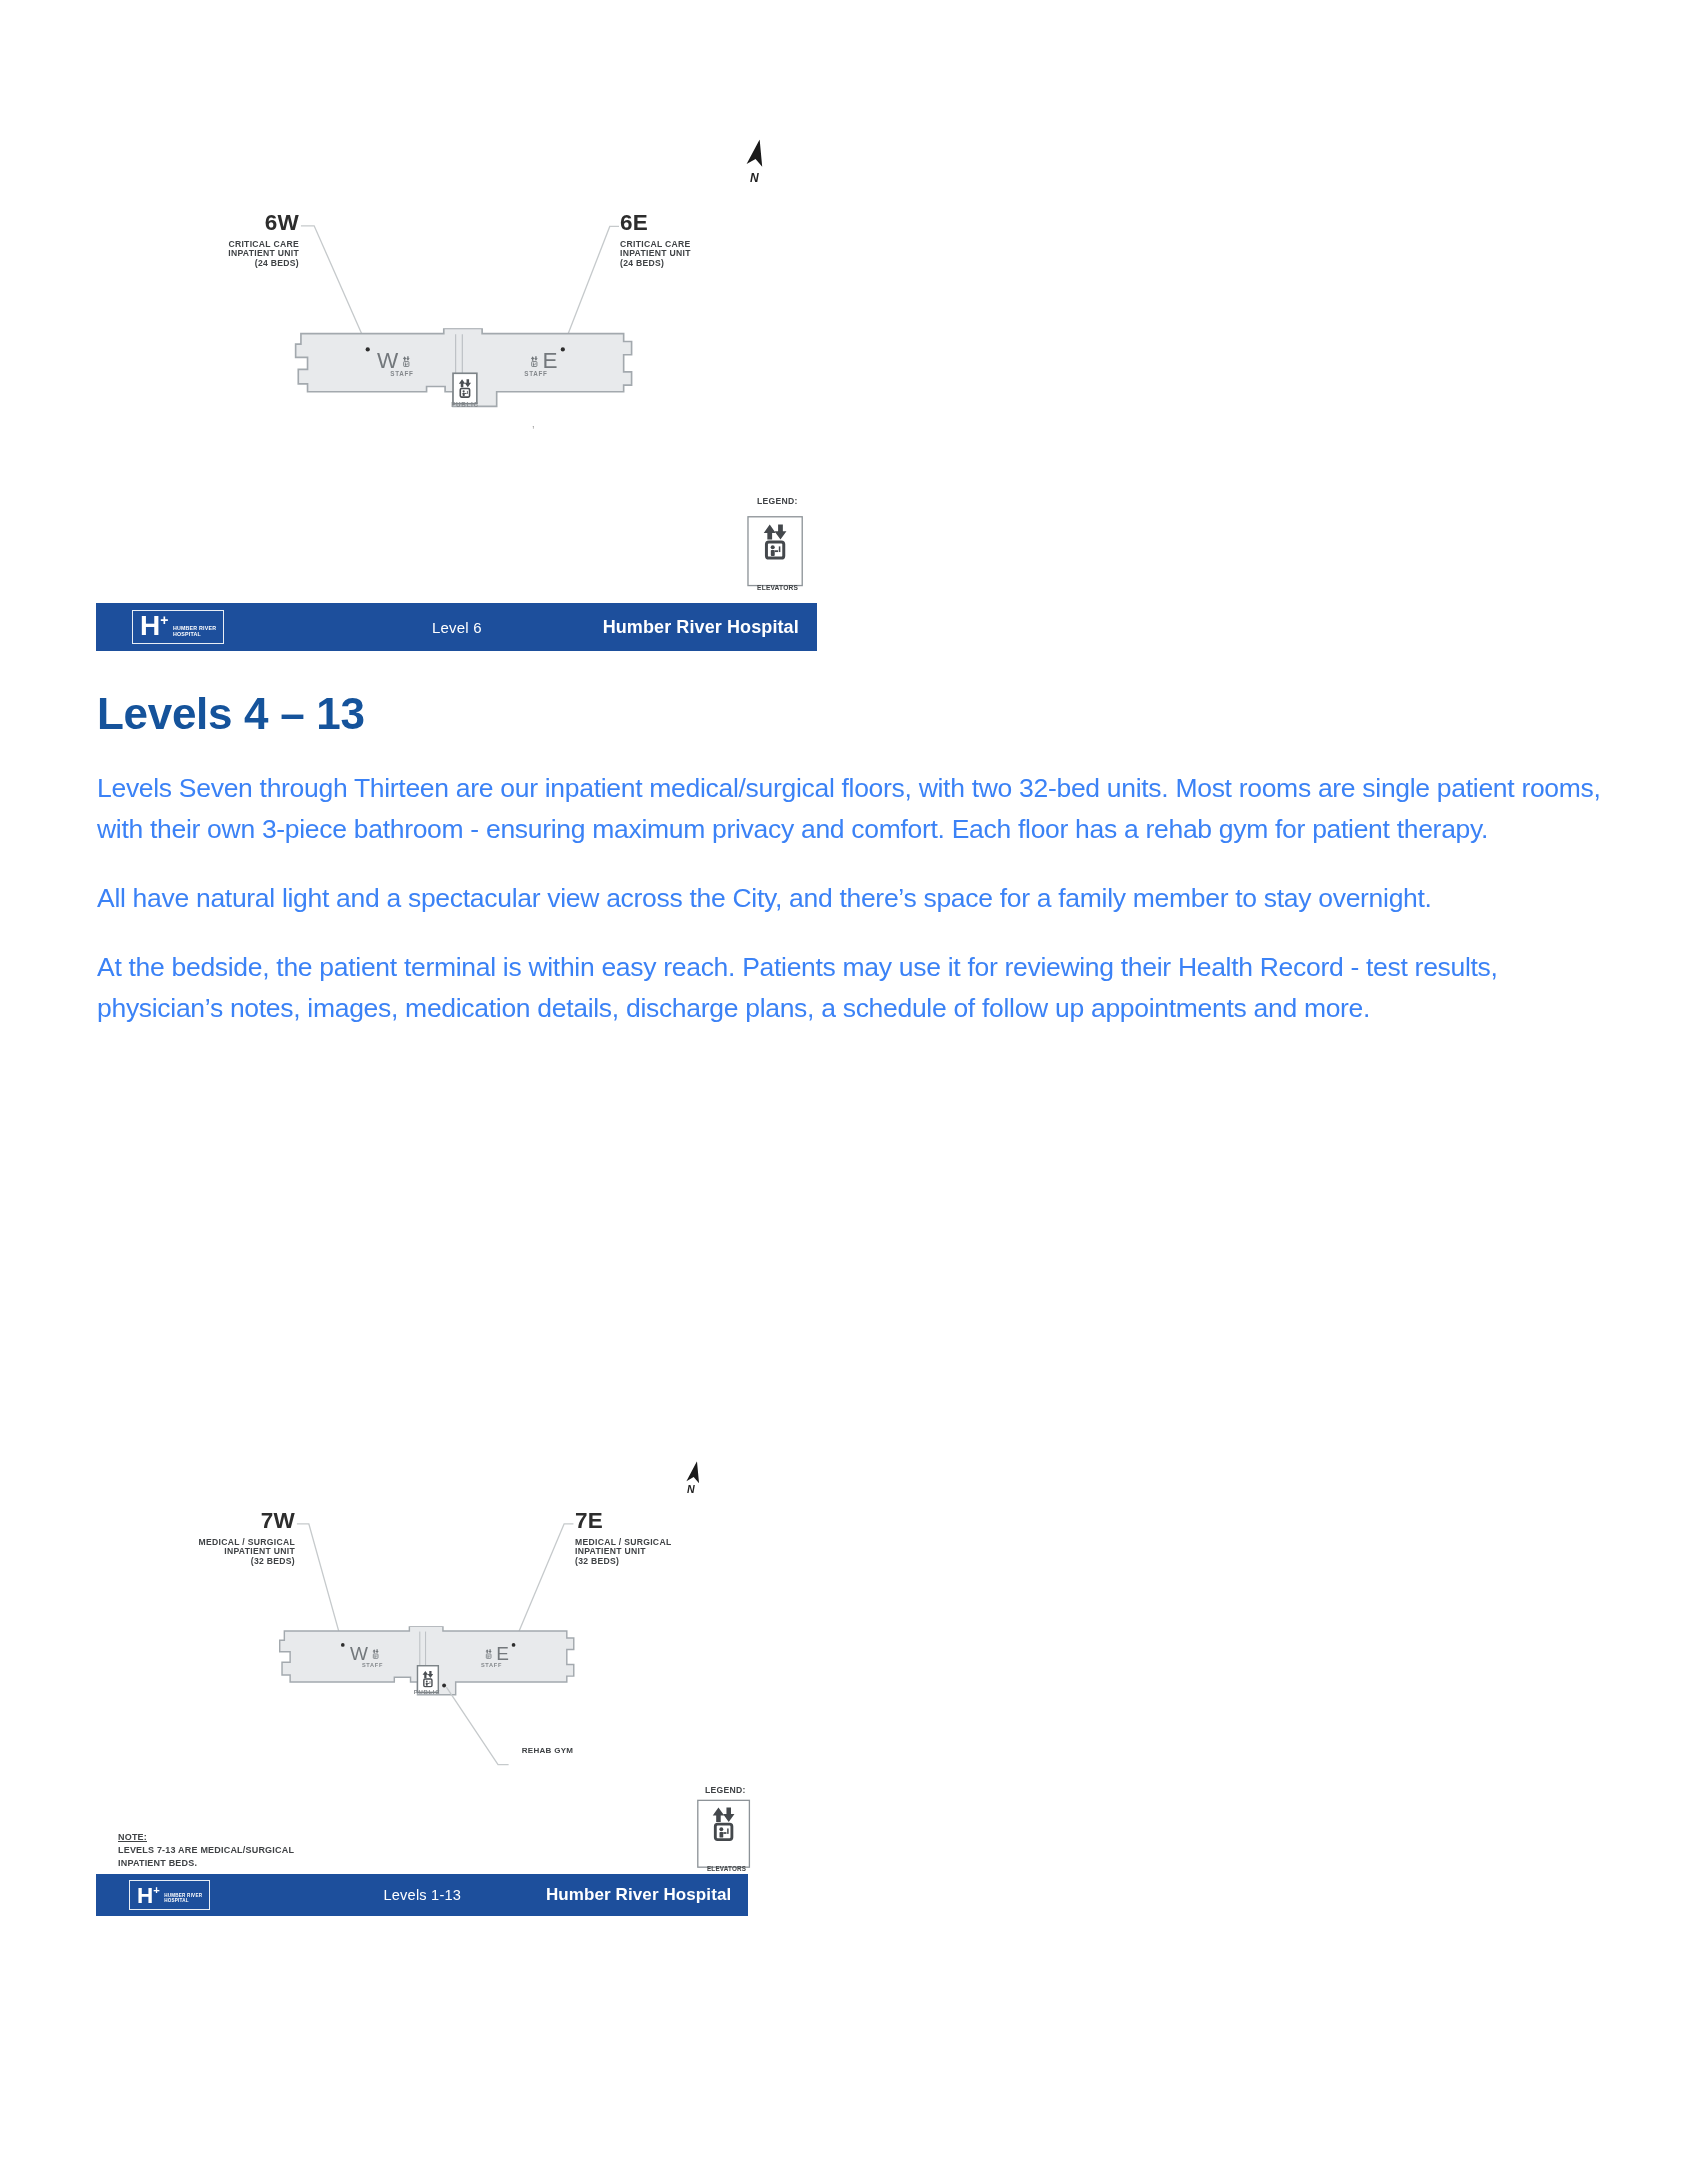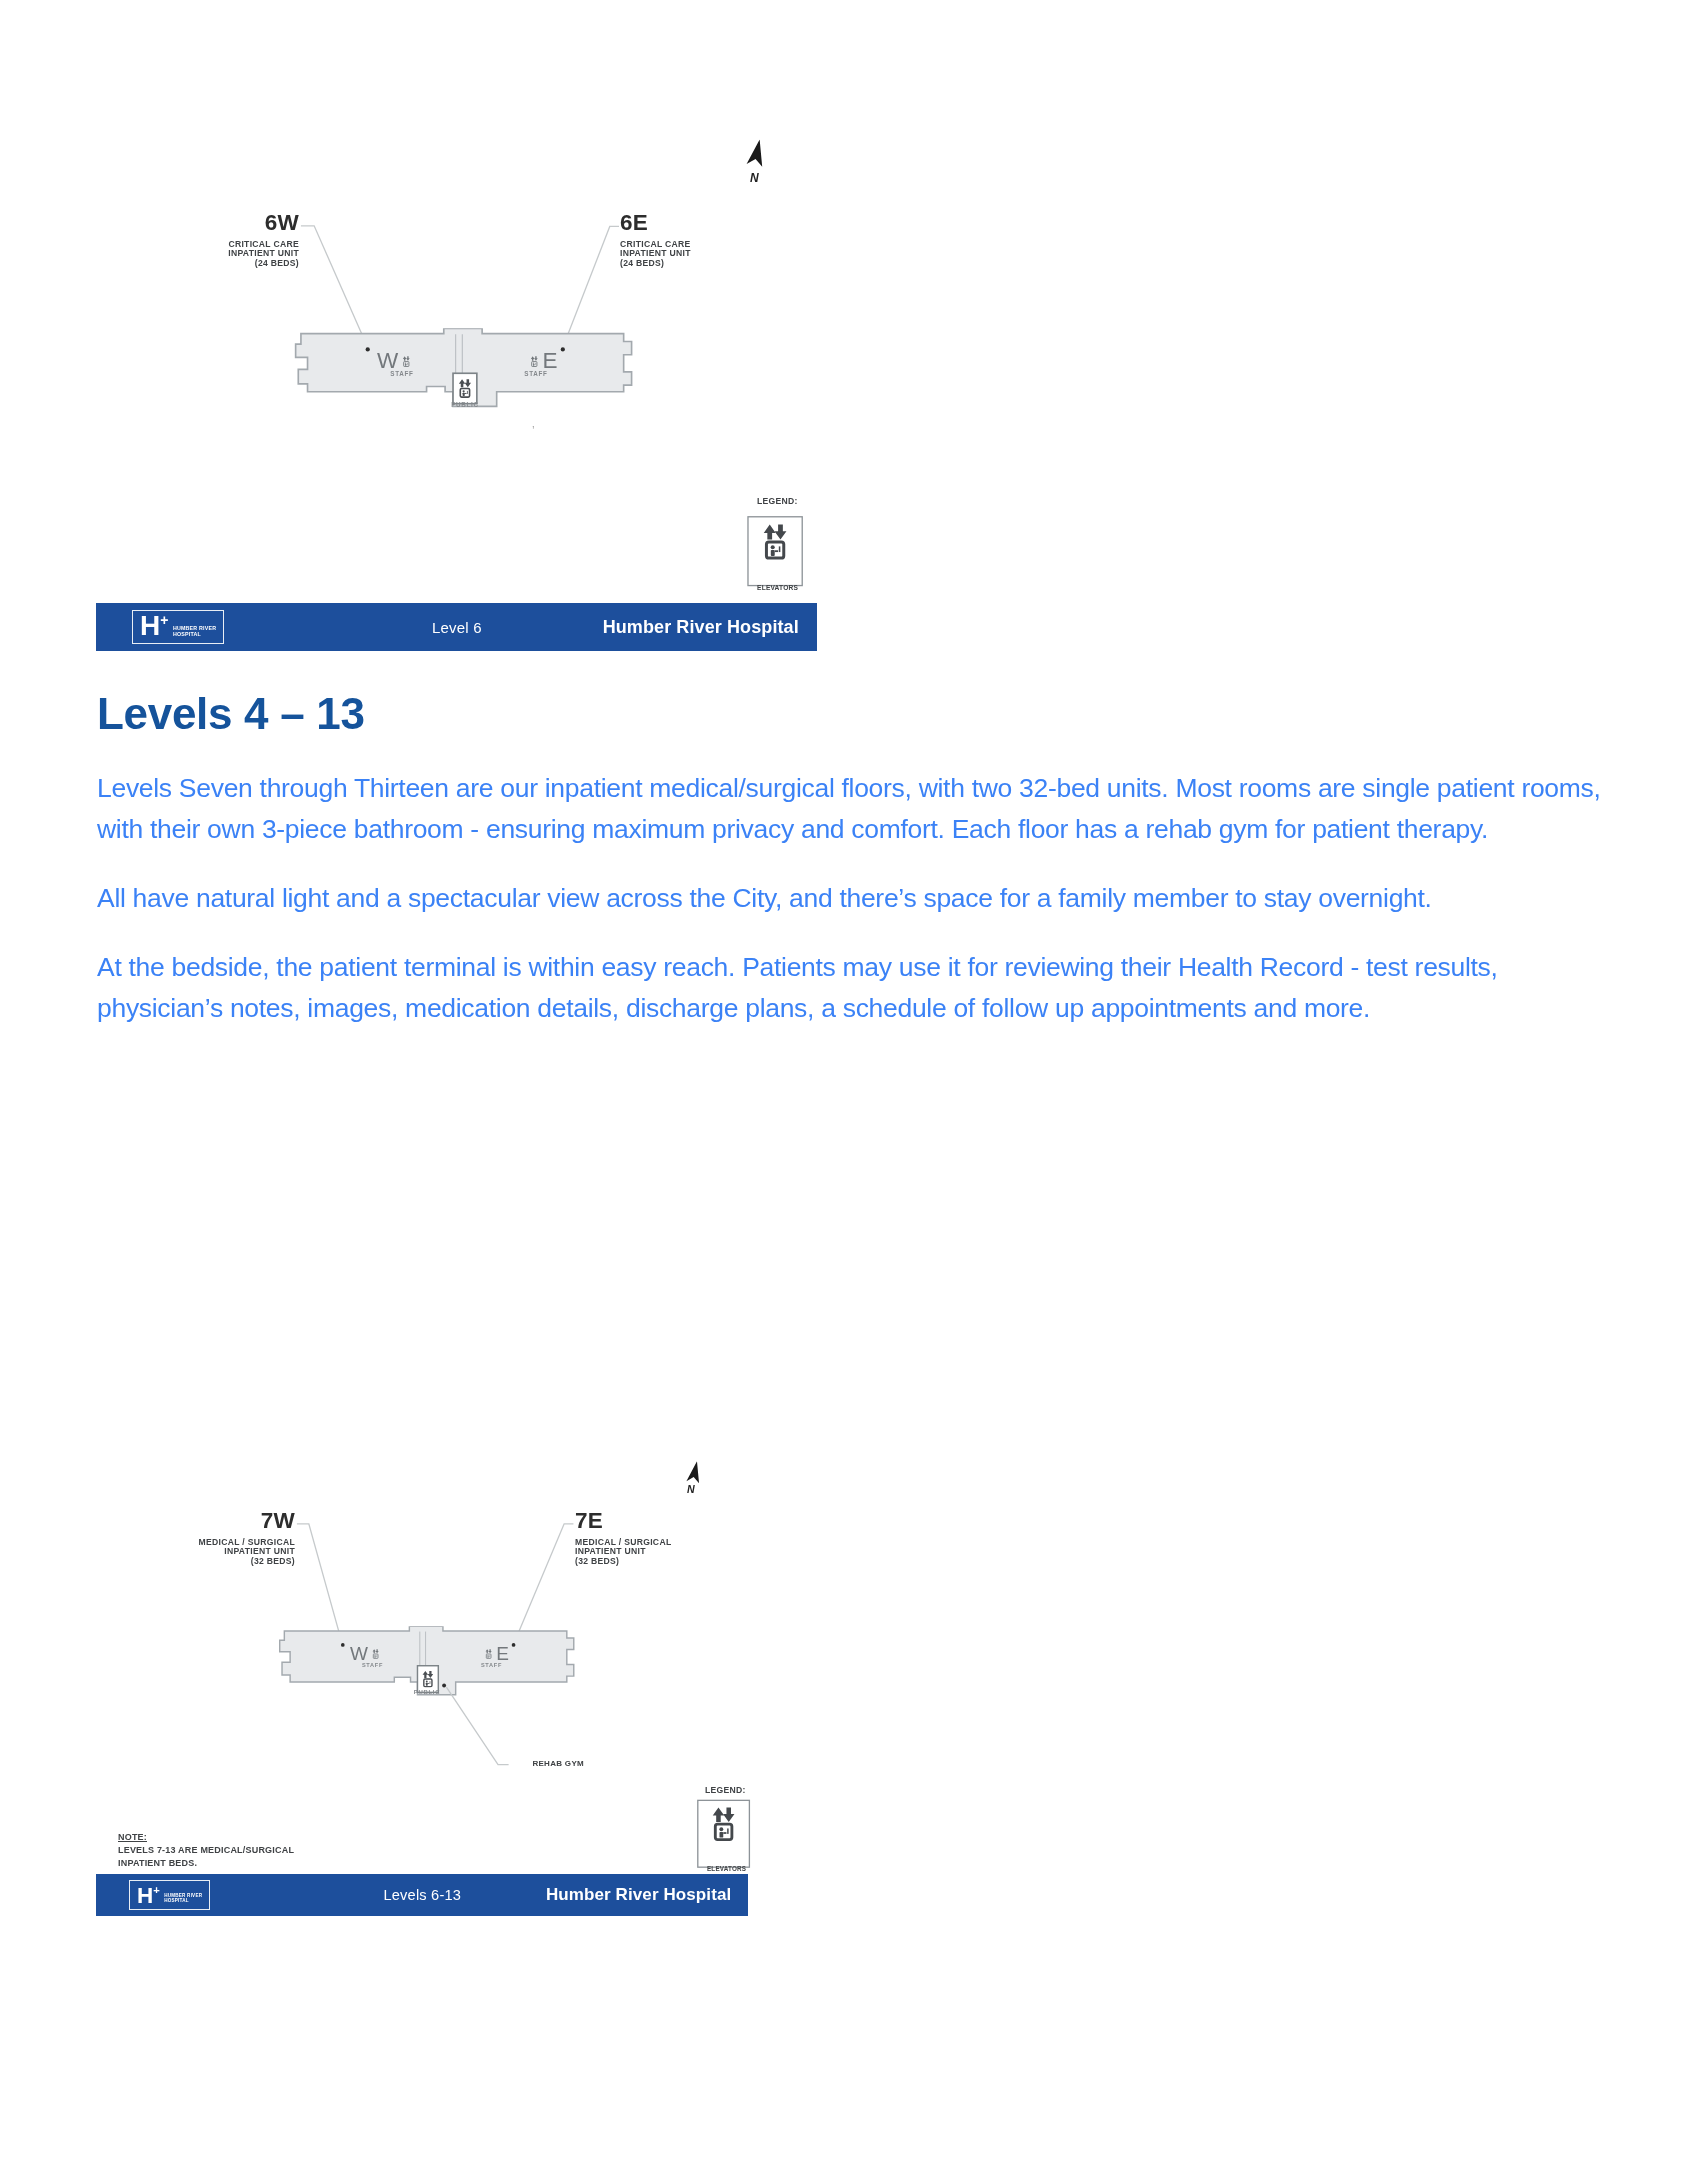--- a/index.html
+++ b/index.html
@@ -208,21 +208,21 @@
   <div class="wing small" style="left:392px;top:228px">
     <svg width="7.3" height="10" viewBox="0 0 44 62" style="color:#73787c">
         <use href="#elev"></use>
       </svg>
     <span class="letter">E</span>
   </div>
   <div class="tiny-cap" style="left:382px;top:246px;width:33px;font-size:5.6px">STAFF</div>
 
   <div class="tiny-cap" style="left:313px;top:273px;width:42px;font-size:6px">PUBLIC</div>
 
-  <div class="tiny-cap" style="left:418px;top:343px;width:73px;text-align:right;font-size:8px;color:#3f4245;letter-spacing:0.3px">REHAB GYM</div>
+  <div class="tiny-cap" style="left:418px;top:330px;width:73px;text-align:center;font-size:8px;color:#3f4245;letter-spacing:0.3px">REHAB GYM</div>
 
   <div class="legend-title" style="left:612px;top:369px">LEGEND:</div>
   <div class="legend-box" style="left:605px;top:384px;width:52px;height:67px;border:none;background:transparent">
     <span></span>
     <span class="cap" style="font-size:6.3px">ELEVATORS</span>
   </div>
 
   <div class="note" style="left:25px;top:415px">
     <div class="ttl">NOTE:</div>
     <div>LEVELS 7-13 ARE MEDICAL/SURGICAL</div>
@@ -233,17 +233,17 @@
     <div class="logo" style="left:33px;top:6px;height:30px">
       <div class="logo-h">
         <span>H</span>
           <span class="plus">+</span>
       </div>
       <div class="sub">
         <div>HUMBER RIVER</div>
         <div>HOSPITAL</div>
       </div>
     </div>
-    <div class="center-lbl">Levels 6-13</div>
+    <div class="center-lbl">Levels 1-13</div>
     <div class="right-lbl">Humber River Hospital</div>
   </div>
 </div>
 
 
 </body></html>

